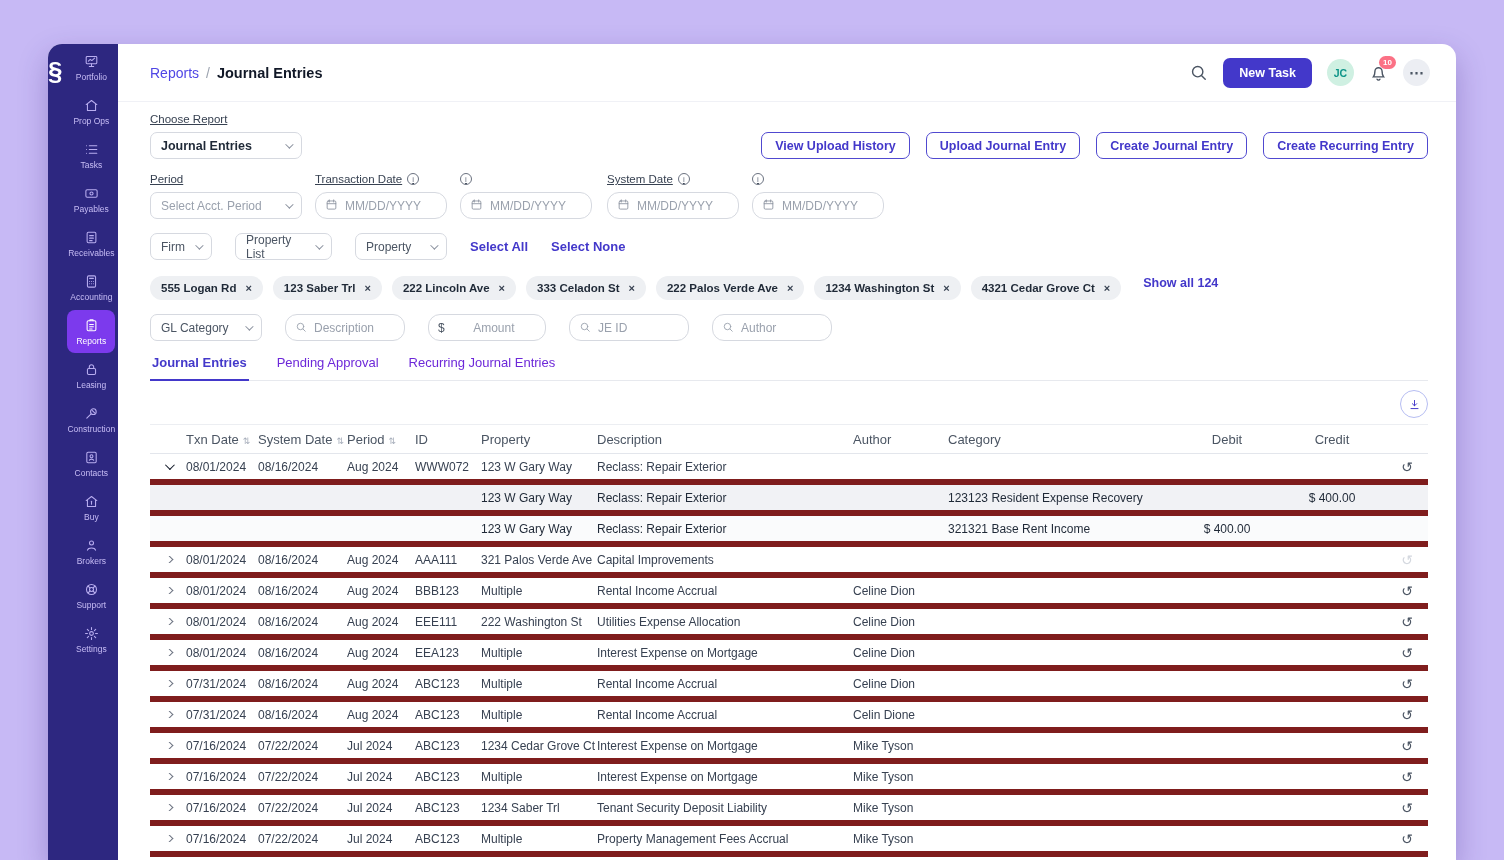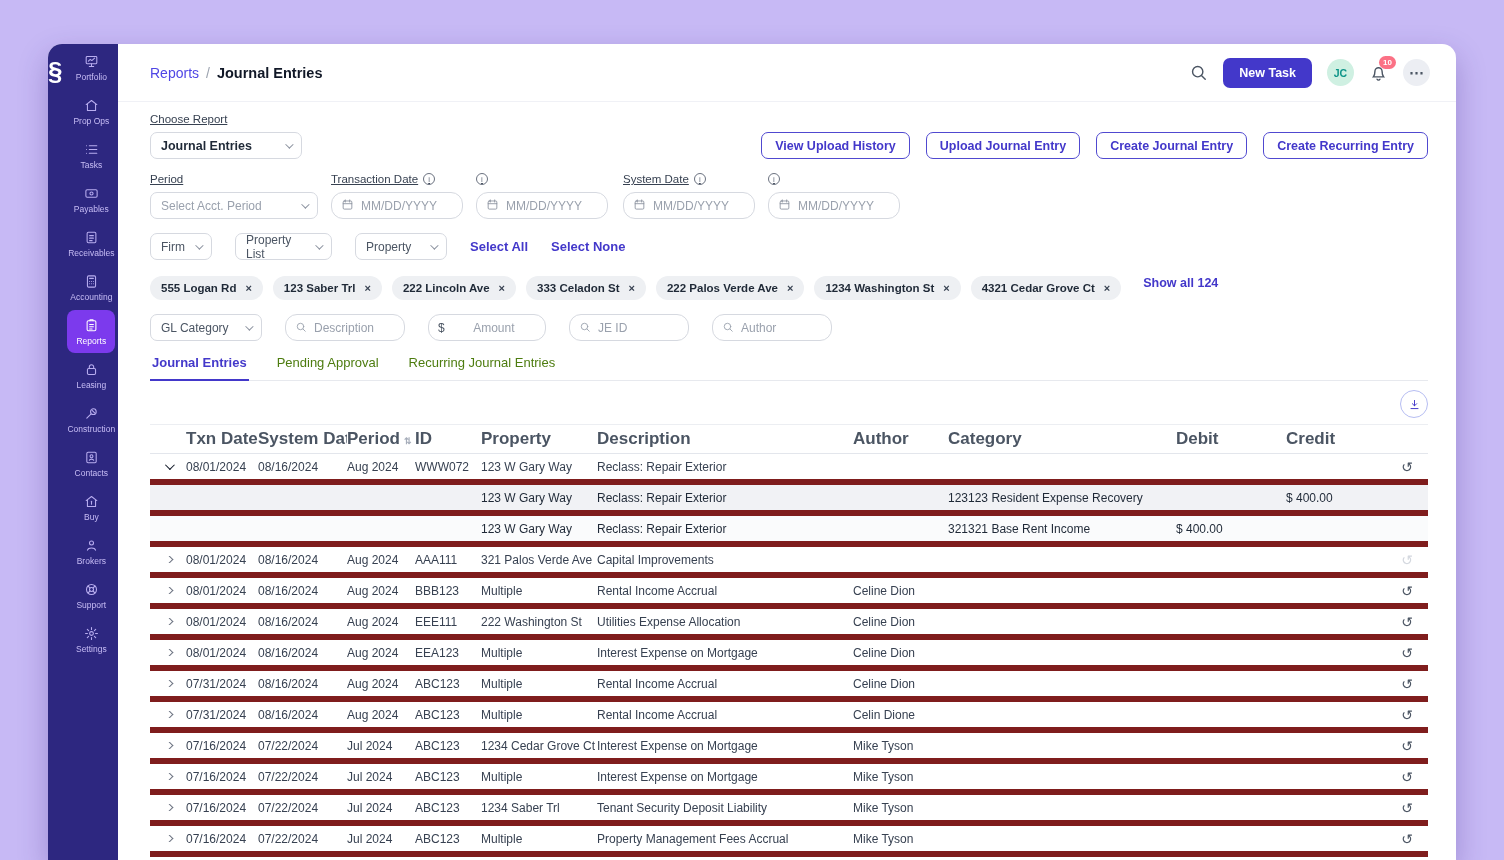--- a/index.html
+++ b/index.html
@@ -73,21 +73,21 @@
   .info-i::after { content:"i"; font-size:8px; }
 
   .report-row { display:flex; align-items:flex-end; }
   .report-select { width:152px; color:#1f2937; font-weight:600; font-size:12.5px; }
   .actions { margin-left:auto; display:flex; gap:16px; }
   .action-btn { height:27px; border:1.5px solid #5049d0; color:#4338ca; background:#fff;
                 border-radius:7px; font-family:inherit; font-size:12.5px; font-weight:700;
                 display:flex; align-items:center; padding:0 13px; cursor:pointer; }
 
   .fgroups { display:flex; gap:13px; margin-top:13px; }
-  .period-select { width:168px; }
+  .period-select { width:152px; }
   .period-select .ph { color:#9aa1ad; }
   .date-input { width:132px; }
 
   .prop-row { display:flex; align-items:center; gap:23px; margin-top:14px; }
   .firm-select { width:62px; }
   .pl-select { width:97px; }
   .p-select { width:92px; }
   .text-link { color:#4338ca; font-size:13px; font-weight:700; cursor:pointer; }
 
   .chips-row { display:flex; margin-top:16px; }
@@ -97,38 +97,38 @@
   .chip .x { color:#374151; cursor:pointer; font-size:11px; line-height:1; }
   .chip .x::after { content:"×"; }
   .show-all { color:#4338ca; font-size:12.5px; font-weight:700; margin-left:22px; cursor:pointer; }
 
   .search-row { display:flex; gap:23px; margin-top:14px; }
   .gl-select { width:112px; }
   .search-input { width:120px; }
   .amount-input { width:118px; }
 
   .tabs { display:flex; gap:26px; margin-top:14px; border-bottom:1px solid #e7e9ee; }
-  .tab { font-size:13px; color:#4d7c0f; padding:0 2px 9px; cursor:pointer; }
+  .tab { font-size:13px; color:#6d28d9; padding:0 2px 9px; cursor:pointer; }
   .tab.active { color:#4338ca; font-weight:700; border-bottom:2px solid #4338ca; margin-bottom:-1px; }
 
   .dl-row { display:flex; justify-content:flex-end; margin-top:9px; }
   .dl-btn { width:28px; height:28px; border-radius:50%; border:1px solid #b6bdf2; background:#fff;
             display:flex; align-items:center; justify-content:center; cursor:pointer; }
   .dl-btn svg { width:13px; height:13px; stroke:#4338ca; fill:none; stroke-width:1.8; stroke-linecap:round; stroke-linejoin:round; }
 
   
   .table { margin-top:6px; }
   .thead, .trow { display:grid;
     grid-template-columns:36px 72px 89px 68px 66px 116px 256px 95px 1fr 110px 100px 42px;
     align-items:center; }
   .thead { height:30px; border-top:1px solid #eceef2; border-bottom:1px solid #e3e6ec; }
-  .thead .tc { font-size:17px; font-weight:700; color:#4b5563; }
+  .thead .tc { font-size:13px; font-weight:400; color:#4b5563; }
   .trow { height:31px; border-bottom:6px solid #7f1d1d; font-size:12px; color:#374151; }
   .tc { padding-right:8px; white-space:nowrap; overflow:hidden; }
-  .tc.num { text-align:left; }
+  .tc.num { text-align:center; }
   .tc.expand, .tc.undo { display:flex; justify-content:center; padding-right:0; }
   .sort::after { content:"⇅"; font-size:9px; color:#a6adba; margin-left:4px; }
   .row-chev { display:inline-block; width:7px; height:7px; border-right:1.6px solid #6b7280;
               border-bottom:1.6px solid #6b7280; cursor:pointer; }
   .row-chev.right { transform:rotate(-45deg); }
   .row-chev.down { transform:rotate(45deg) translateY(-2px); border-color:#111827; }
   .undo-ico { color:#4b5563; font-size:14px; line-height:1; cursor:pointer; }
   .undo-ico::after { content:"↺"; }
   .undo-ico.muted { color:#d4d8df; }
   .child-group { box-shadow:inset 2px 0 0 #3f4652; }

